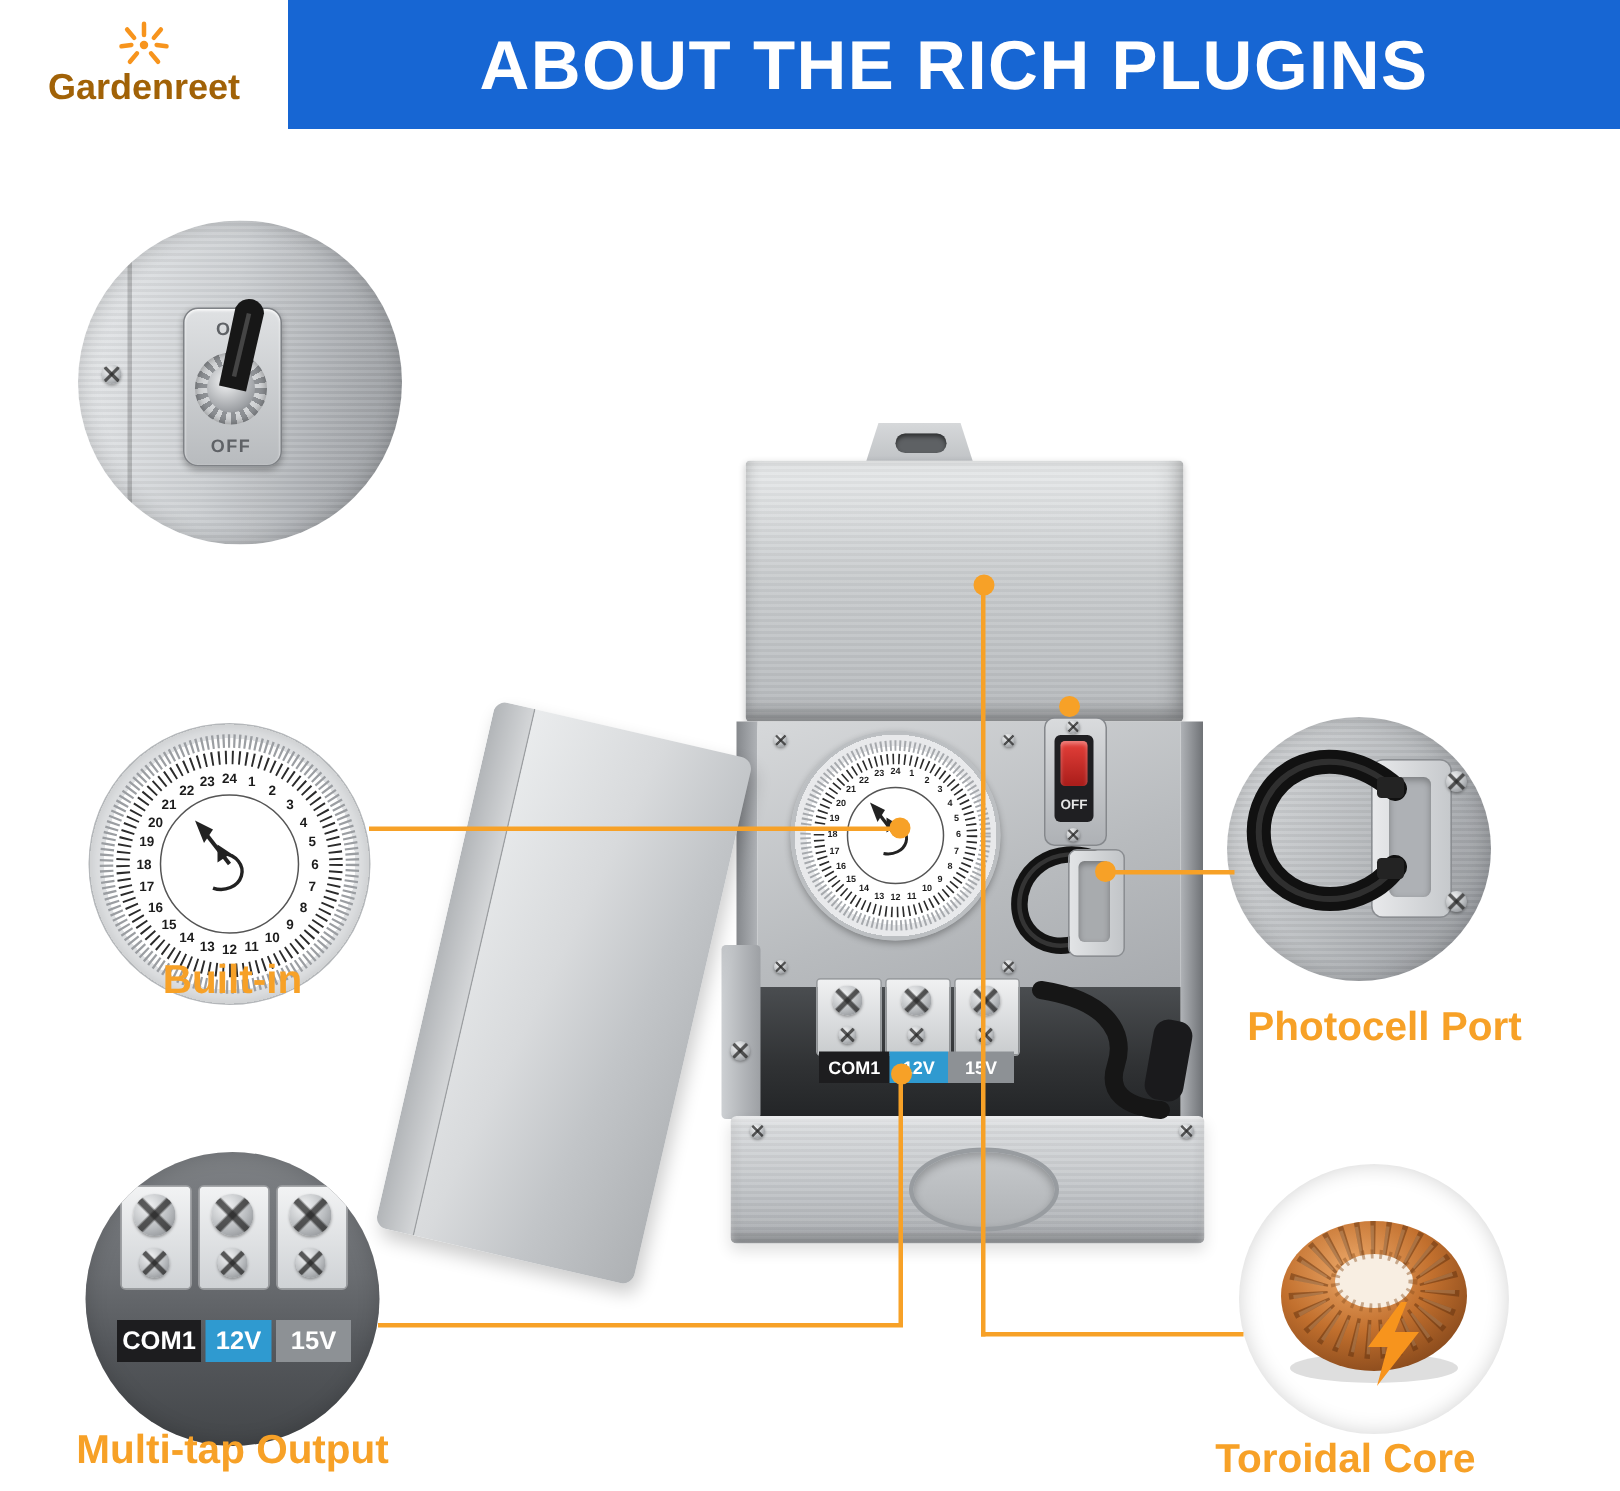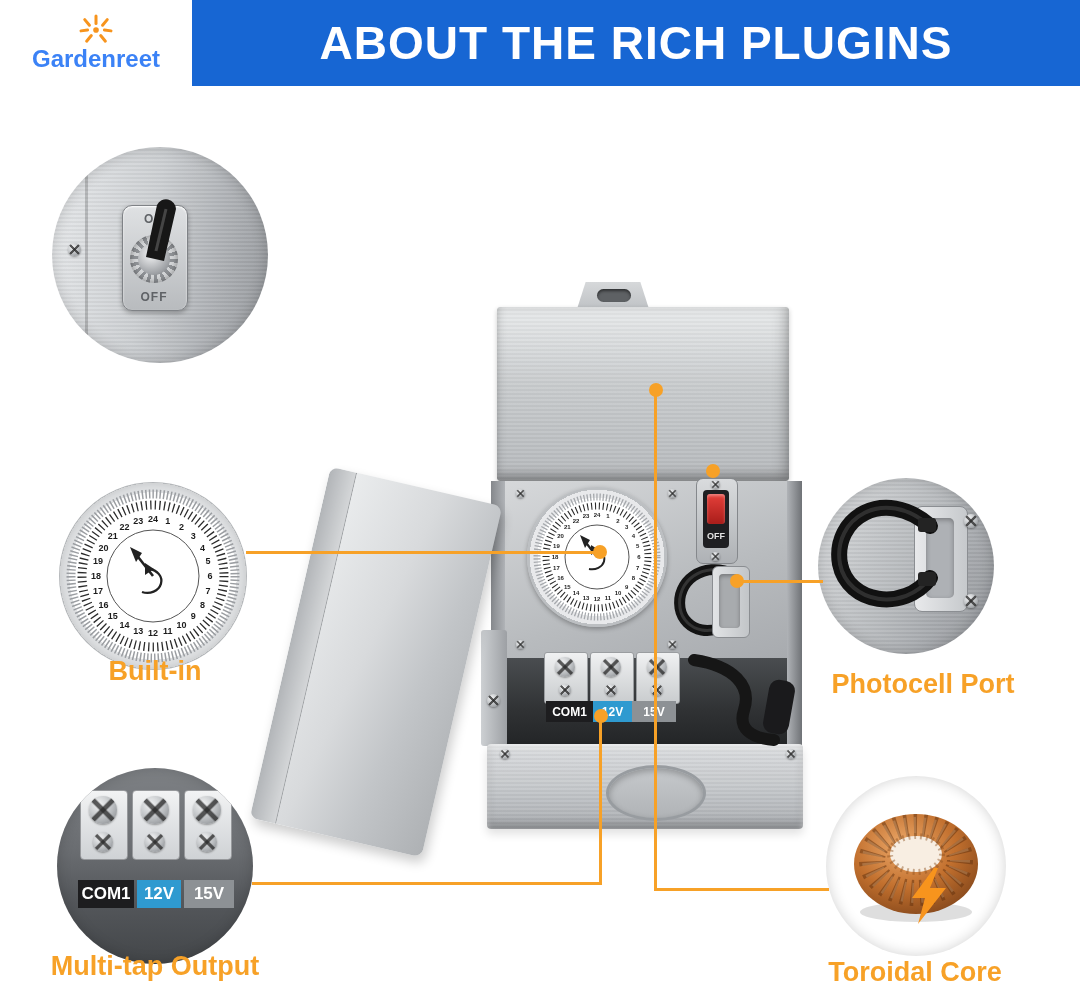--- a/index.html
+++ b/index.html
@@ -58,24 +58,24 @@
     background:linear-gradient(90deg,#e8e9eb,#c6c9cc);border:1px solid #8b8e92;}
   .pc-slot-big{position:absolute;left:108px;top:40px;width:28px;height:80px;border-radius:5px;
     background:#aeb1b5;box-shadow:inset 0 2px 5px rgba(0,0,0,.3);}
 
   #c-toroidal{left:826px;top:776px;width:180px;height:180px;
     background:radial-gradient(circle,#ffffff 0 70%,#f1f2f3 100%);}
 
   
   .label{position:absolute;font-weight:bold;text-align:center;font-size:27px;line-height:1.2;z-index:6;}
   #lbl-breaker{left:10px;top:362px;width:300px;}
-  #lbl-timer{left:5px;top:655px;width:300px;}
+  #lbl-timer{left:5px;top:637px;width:300px;}
   #lbl-multitap{left:5px;top:950px;width:300px;}
   #lbl-photocell{left:788px;top:668px;width:270px;}
-  #lbl-toroidal{left:790px;top:956px;width:250px;}
+  #lbl-toroidal{left:772px;top:956px;width:250px;}
 
   
   .part{position:absolute;z-index:4;}
   .hang-tab{left:577px;top:282px;width:72px;height:27px;
     background:linear-gradient(180deg,#d6d8da,#bfc2c5);
     clip-path:polygon(12% 0,88% 0,100% 100%,0 100%);}
   .hang-hole{left:597px;top:289px;width:34px;height:13px;border-radius:7px;
     background:#5e6164;box-shadow:inset 0 2px 3px rgba(0,0,0,.5);z-index:5;}
   .cover{left:497px;top:307px;width:292px;height:174px;border-radius:3px;
     background:
@@ -153,21 +153,21 @@
         <line x1="20" y1="2" x2="20" y2="10"></line>
         <line x1="8" y1="6" x2="13" y2="12"></line>
         <line x1="32" y1="6" x2="27" y2="12"></line>
         <line x1="4" y1="18" x2="11" y2="17"></line>
         <line x1="36" y1="18" x2="29" y2="17"></line>
         <line x1="10" y1="29" x2="15" y2="23"></line>
         <line x1="30" y1="29" x2="25" y2="23"></line>
       </g>
       <circle cx="20" cy="17" r="3" fill="#f7941d"></circle>
     </svg>
-    <span class="logo-text" style="color: #3b82f6;">Gardenreet</span>
+    <span class="logo-text" style="color: #a16207;">Gardenreet</span>
   </div>
 
   <div class="part hang-tab"></div>
   <div class="part hang-hole"></div>
   <div class="part cover"></div>
   <div class="part wall-left"></div>
   <div class="part wall-right"></div>
   <div class="part face"></div>
 
   <div class="part main-dial">

